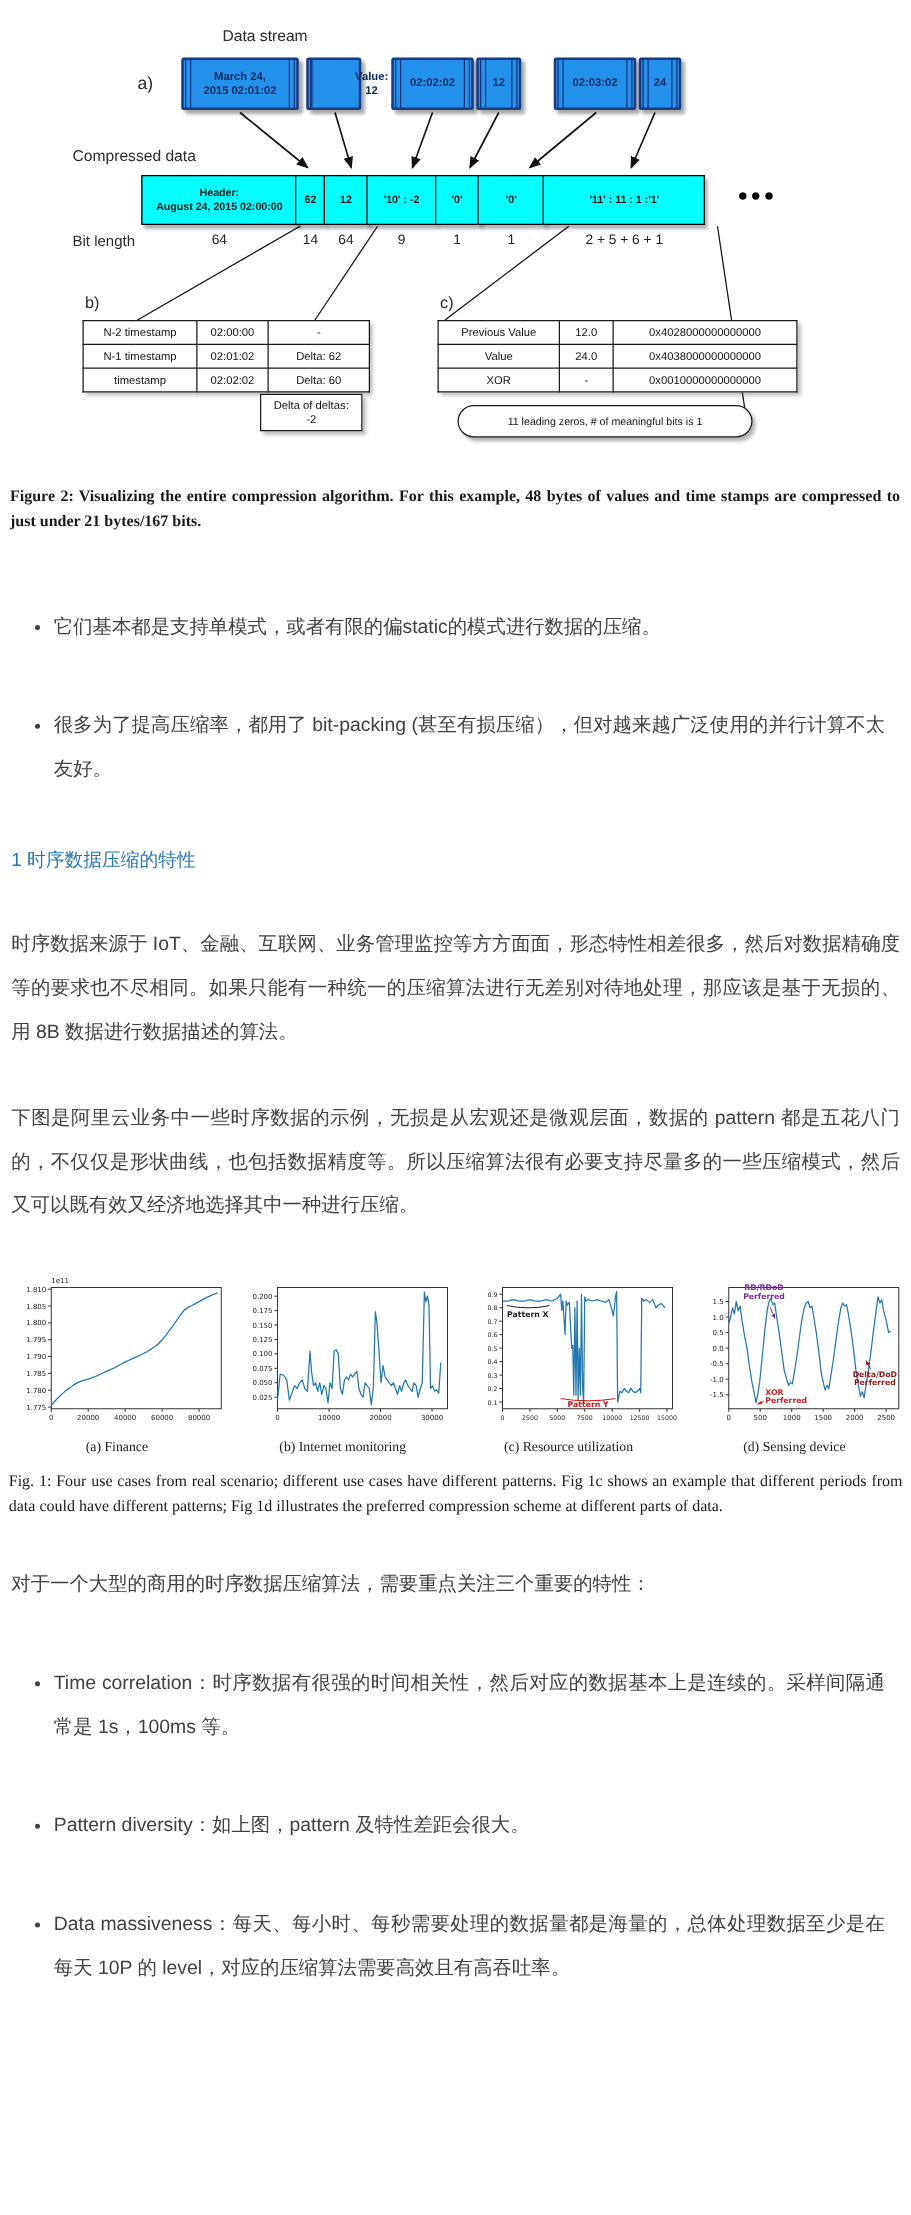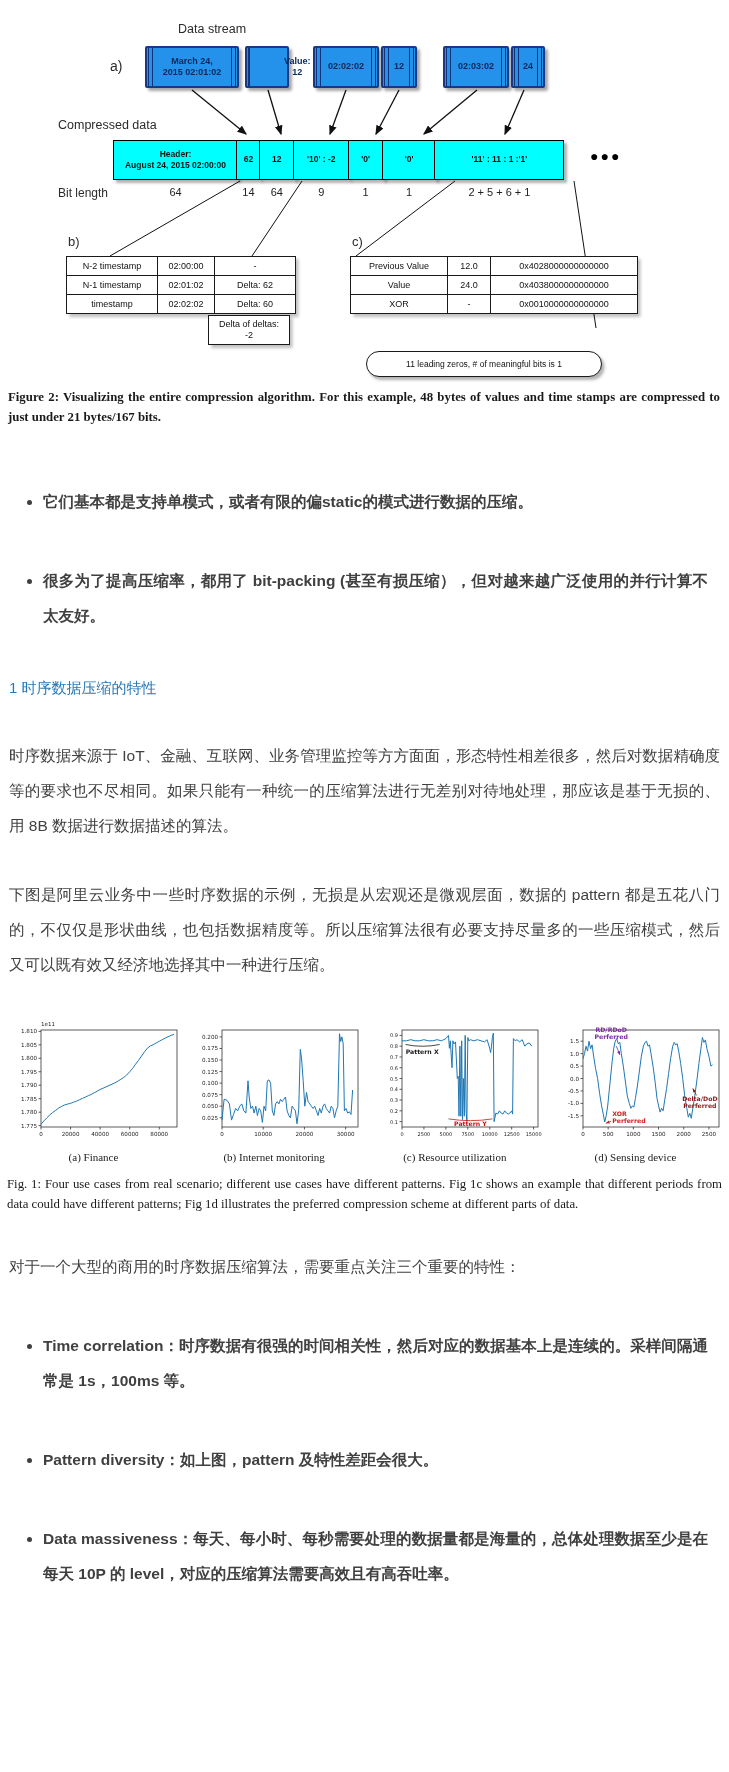--- a/index.html
+++ b/index.html
@@ -44,28 +44,28 @@
   .tbl td{border:1.6px solid #1a1a1a;font-size:9px;color:#111;text-align:center;padding:0 2px;height:18px;}
   .tb{left:66px;top:248px;} .tb td:nth-child(1){width:86px;} .tb td:nth-child(2){width:52px;} .tb td:nth-child(3){width:76px;}
   .tc{left:350px;top:248px;} .tc td:nth-child(1){width:92px;} .tc td:nth-child(2){width:38px;} .tc td:nth-child(3){width:142px;}
   .extra-cell{position:absolute;left:208px;top:307px;width:82px;height:30px;box-sizing:border-box;
     border:1.6px solid #1a1a1a;background:#fff;font-size:9px;color:#111;text-align:center;
     display:flex;align-items:center;justify-content:center;white-space:pre-line;line-height:1.25;
     box-shadow:2.5px 3px 3px rgba(0,0,0,0.25);}
   .oval{position:absolute;left:366px;top:316px;width:236px;height:26px;box-sizing:border-box;
     border:1.6px solid #1a1a1a;border-radius:999px;background:#fff;
     display:flex;align-items:center;justify-content:center;font-size:8.5px;color:#111;
-    box-shadow:2.5px 3px 3px rgba(0,0,0,0.3);margin-top:27px;}
+    box-shadow:2.5px 3px 3px rgba(0,0,0,0.3);}
   .fig2cap{position:absolute;left:8px;top:380px;width:712px;
     font-family:"Liberation Serif",serif;font-weight:bold;font-size:12.8px;color:#1a1a1a;
     line-height:1.55;text-align:justify;}
 
   
   .para{margin:34px 9px;font-size:15.5px;line-height:35px;color:#404040;text-align:justify;}
-  .bullets{margin:44px 21px 44px 9px;padding-left:34px;font-weight:bold;}
+  .bullets{margin:44px 21px 44px 9px;padding-left:34px;}
   .bullets li{margin-bottom:44px;font-size:15.5px;line-height:35px;color:#404040;text-align:justify;}
   .bullets li:last-child{margin-bottom:0;}
   .heading{margin:54px 0 48px 0;text-align:center;font-size:15.5px;font-weight:bold;color:var(--accent,#2878b5);}
   .section{margin:46px 9px 40px 9px;font-size:15px;font-weight:400;color:var(--accent,#2878b5);}
 
   
   .fig1{margin:36px 0 0 0;padding:0;}
   .chartrow{display:flex;justify-content:space-between;padding:0 4px;}
   .chart{width:179px;text-align:center;}
   .chartcap{font-family:"Liberation Serif",serif;font-size:11px;color:#1a1a1a;margin-top:3px;}

